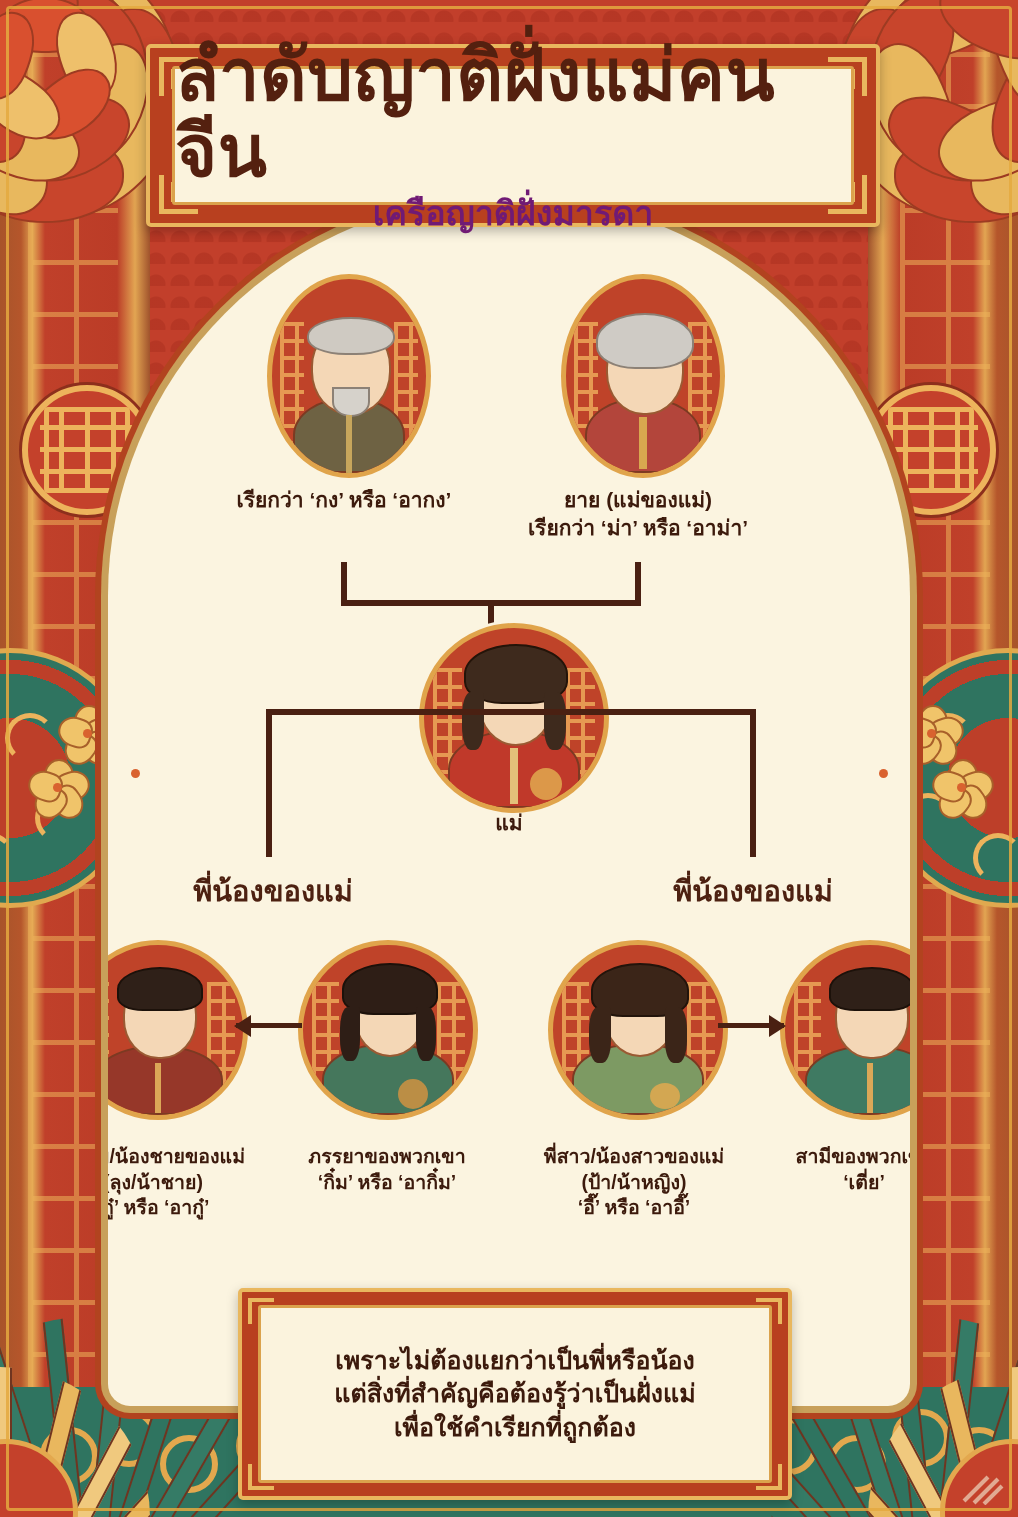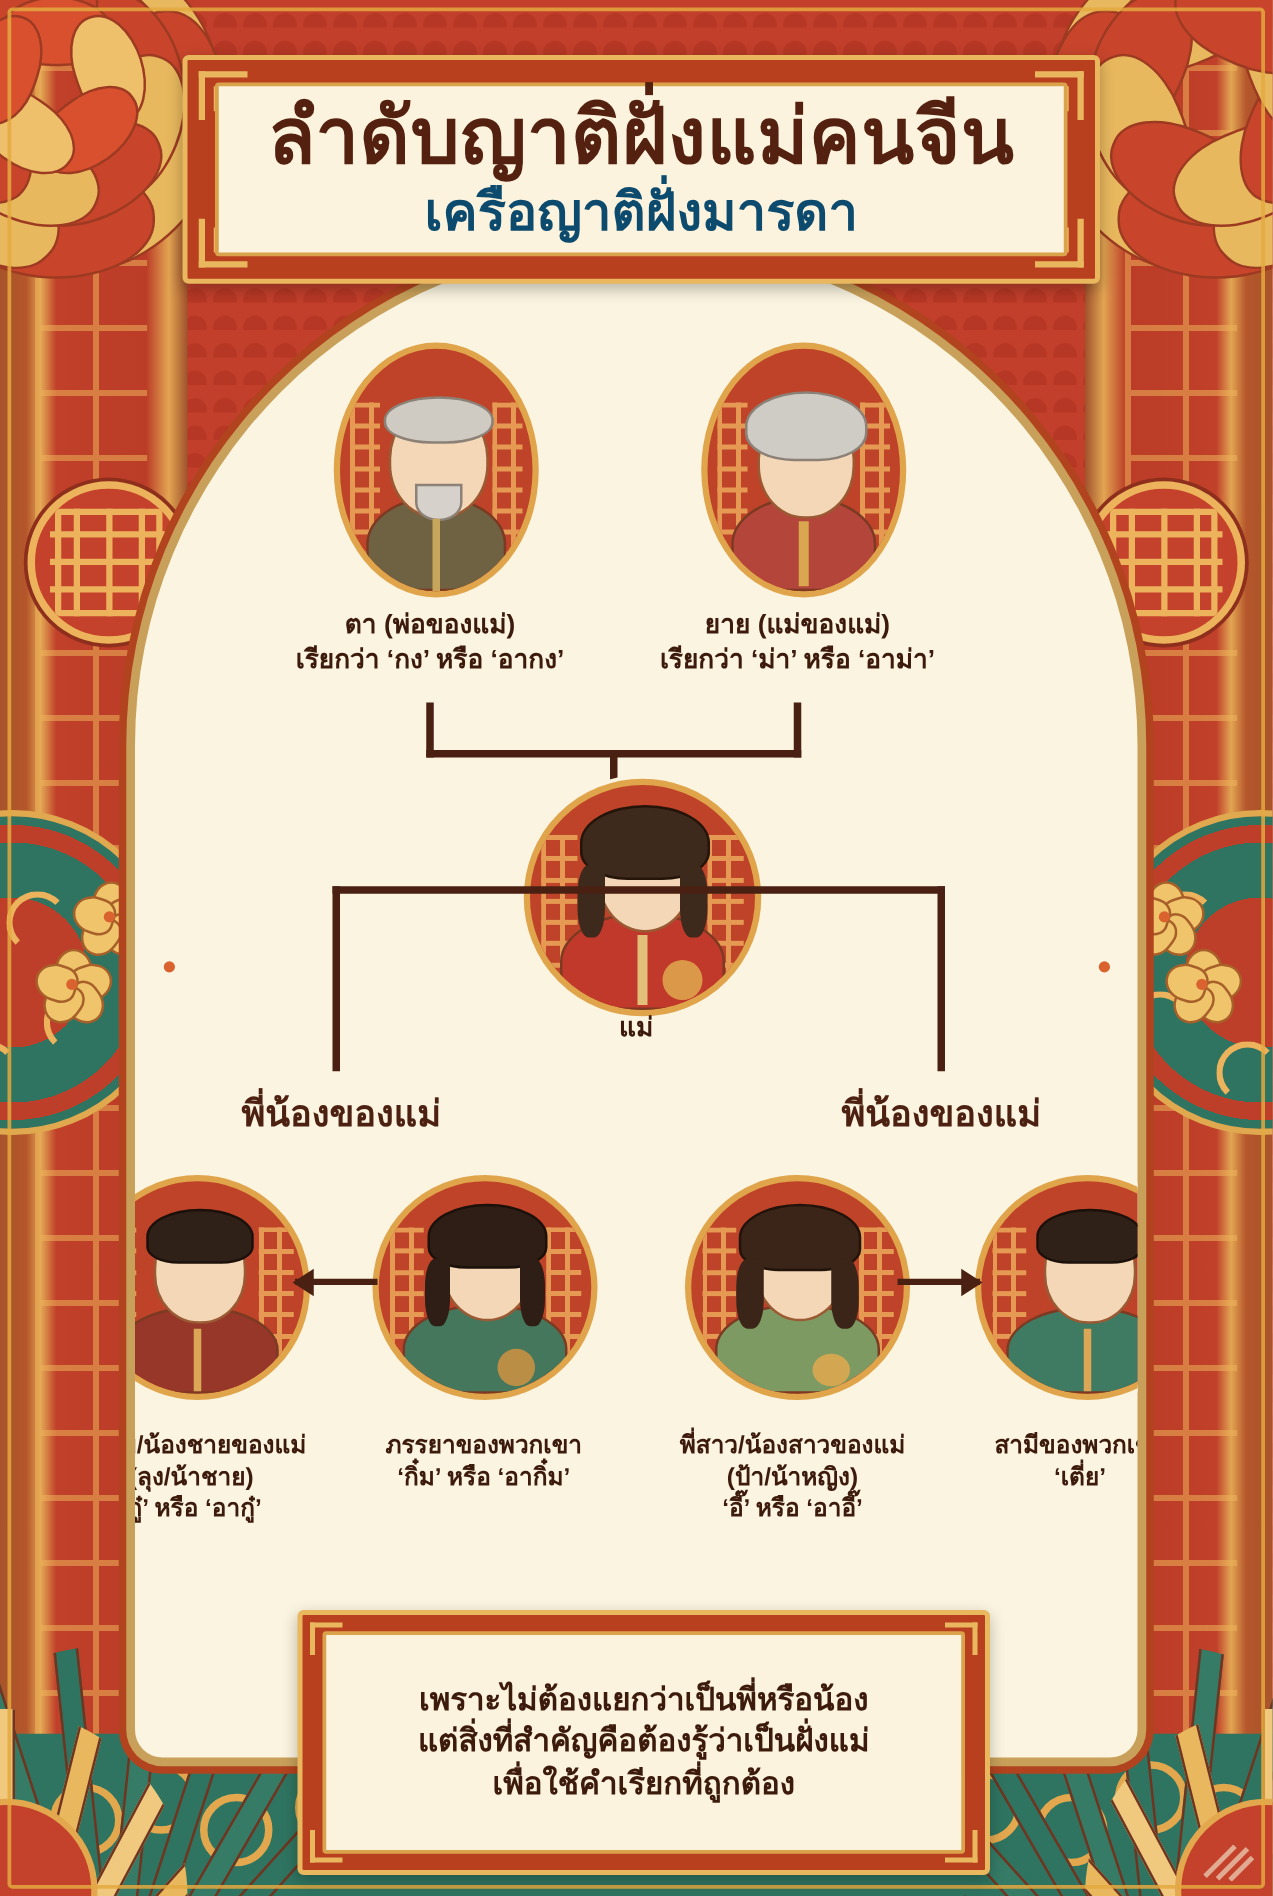--- a/index.html
+++ b/index.html
@@ -83,22 +83,22 @@
      box-shadow:0 4px 12px rgba(0,0,0,.28);}
   .title-inner{position:absolute;left:22px;top:18px;right:22px;bottom:18px;
      background:#fbf3dd;border:3px solid #dba24c;border-radius:3px;
      display:flex;flex-direction:column;align-items:center;justify-content:center;}
   .corner-key{position:absolute;width:34px;height:34px;border:5px solid #e9b75e;}
   .corner-key::after{content:"";position:absolute;inset:7px;border:4px solid #e9b75e;}
   .ck-tl{left:9px;top:9px;border-right:none;border-bottom:none;}
   .ck-tr{right:9px;top:9px;border-left:none;border-bottom:none;}
   .ck-bl{left:9px;bottom:9px;border-right:none;border-top:none;}
   .ck-br{right:9px;bottom:9px;border-left:none;border-top:none;}
-  .title-main{font-size:62px;font-weight:bold;color:#54200f;line-height:1.05;letter-spacing:.5px;}
-  .title-sub{font-size:42px;font-weight:bold;color:#0c4a6e;line-height:1.15;margin-top:4px;}
+  .title-main{font-size:72px;font-weight:bold;color:#54200f;line-height:1.05;letter-spacing:.5px;}
+  .title-sub{font-size:34px;font-weight:bold;color:#701a75;line-height:1.15;margin-top:4px;}
 
   
   .section-label{position:absolute;font-size:28px;font-weight:bold;color:#4d2111;text-align:center;width:100%;}
 
   .portrait{position:absolute;border-radius:50%;overflow:hidden;
      background:#bf4329;border:5px solid #e0a44b;box-shadow:0 0 0 3px #fbf4e0;}
   .portrait .mpat{position:absolute;top:22%;bottom:14%;width:16%;opacity:.85;
      background-image:
         repeating-linear-gradient(to bottom,#eda95a 0 4px,transparent 4px 17px),
         repeating-linear-gradient(to right,#eda95a 0 4px,transparent 4px 15px);}
@@ -361,21 +361,20 @@
     <div class="portrait" style="left:453px;top:78px;width:154px;height:194px;border-radius:50%;">
       <div class="mpat l"></div>
           <div class="mpat r"></div>
       <div class="body" style="bottom:0;width:112px;height:72px;background:#b3453b;"></div>
       <div class="skin" style="left:50%;margin-left:-37px;bottom:58px;width:74px;height:84px;border-radius:46% 46% 48% 48%;"></div>
       <div class="hair" style="left:50%;margin-left:-47px;bottom:104px;width:94px;height:52px;background:#cfcbc5;border:2px solid #8c8176;border-radius:50% 50% 40% 40%;"></div>
       <div style="position:absolute;left:50%;margin-left:-4px;bottom:4px;width:8px;height:52px;background:#d8a74f;"></div>
     </div>
 
     <div class="cap" style="left:110px;top:290px;width:252px;">
-      <div>ตา (พ่อของแม่)</div>
       <div>เรียกว่า ‘กง’ หรือ ‘อากง’</div>
     </div>
     <div class="cap" style="left:404px;top:290px;width:252px;">
       <div>ยาย (แม่ของแม่)</div>
       <div>เรียกว่า ‘ม่า’ หรือ ‘อาม่า’</div>
     </div>
 
     <div class="line" style="left:233px;top:366px;width:6px;height:44px;"></div>
     <div class="line" style="left:527px;top:366px;width:6px;height:44px;"></div>
     <div class="line" style="left:233px;top:404px;width:300px;height:6px;"></div>

